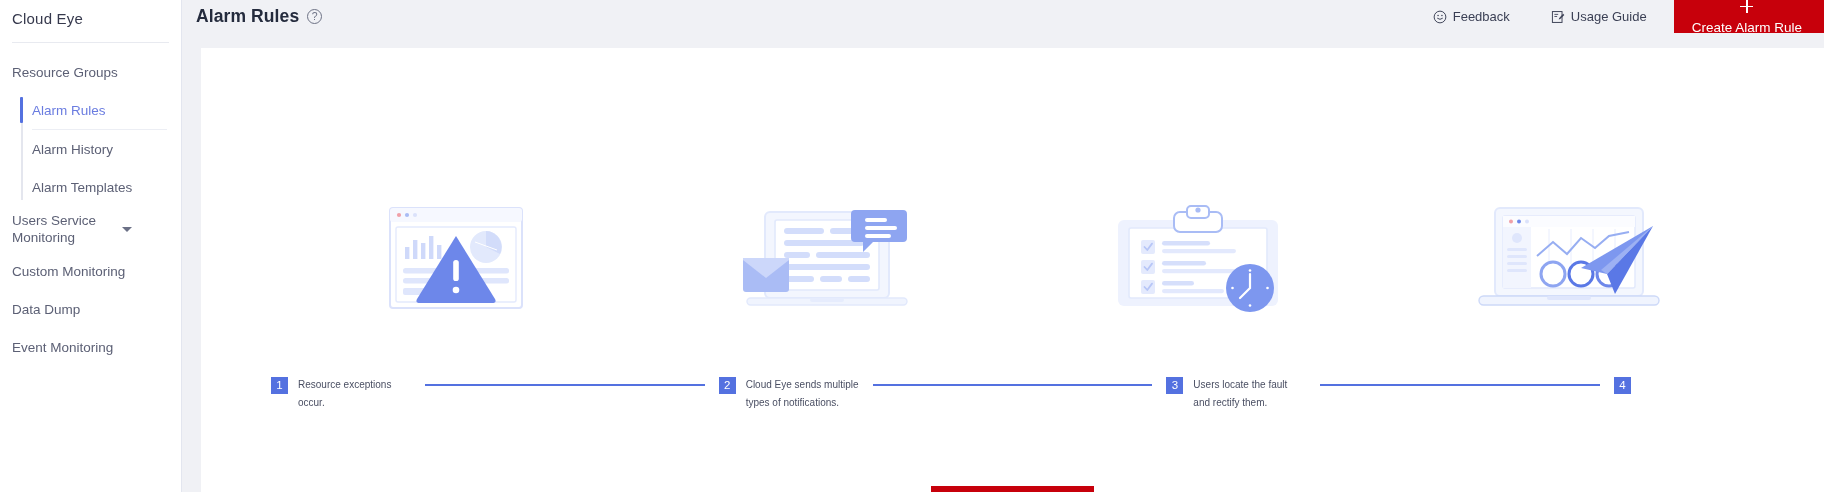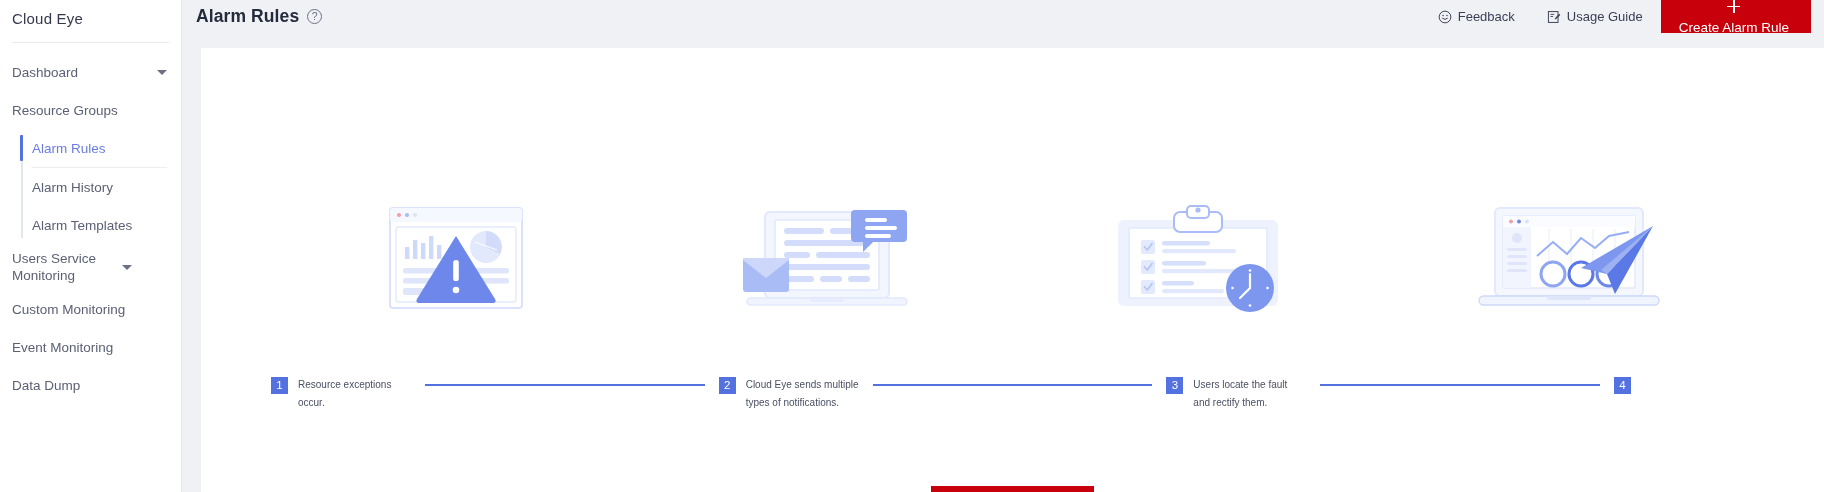--- a/index.html
+++ b/index.html
@@ -57,22 +57,22 @@
   .page-title {
     font-size: 17.5px; color: #242b3d; font-weight: bold; letter-spacing: .1px;
   }
   .help-icon {
     width: 15px; height: 15px; border-radius: 50%;
     border: 1.3px solid #6d7285; color: #6d7285;
     font-size: 10.5px; line-height: 13px; text-align: center;
     margin-left: 8px; cursor: pointer; font-weight: normal;
   }
   .top-actions {
-    position: absolute; right: 13px; top: 0; height: 33px;
-    display: flex; align-items: center; gap: 4px;
+    position: absolute; right: 0; top: 0; height: 33px;
+    display: flex; align-items: center; gap: 13px;
   }
   .top-link {
     display: flex; align-items: center; gap: 6px;
     font-size: 13px; color: #3a3f54; cursor: pointer;
     padding: 0 14px;
   }
   .smiley { width: 14px; height: 14px; flex: 0 0 auto; }
   .guide-ic { width: 14px; height: 14px; flex: 0 0 auto; }
   .btn-primary {
     background: #c7000b; color: #fff; font-size: 13.5px;
@@ -135,24 +135,20 @@
 <body>
 
 <div id="app">
 
   <aside class="sidebar">
     <div class="sb-brand">Cloud Eye</div>
     <div class="sb-divider"></div>
 
     <nav class="sb-nav">
 
-      <div class="sb-item">
-        <span class="lbl">Dashboard</span>
-        <span class="caret down"></span>
-      </div>
 
       <div class="sb-item">
         <span class="lbl">Resource Groups</span>
       </div>
 
 
       <div style="position:relative;">
         <div class="sb-group-line" style="top:6px;bottom:6px;"></div>
 
         <div class="sb-item sub active">
@@ -173,25 +169,25 @@
       <div class="sb-item">
         <span class="lbl" style="max-width:110px;">Users Service Monitoring</span>
         <span class="caret down"></span>
       </div>
 
       <div class="sb-item">
         <span class="lbl">Custom Monitoring</span>
       </div>
 
       <div class="sb-item">
+        <span class="lbl">Data Dump</span>
+      </div>
+
+      <div class="sb-item">
         <span class="lbl">Event Monitoring</span>
-      </div>
-
-      <div class="sb-item">
-        <span class="lbl">Data Dump</span>
       </div>
 
     </nav>
   </aside>
 
   <section class="right">
 
     <div class="topbar">
       <span class="page-title">Alarm Rules</span>
       <span class="help-icon">?</span>

